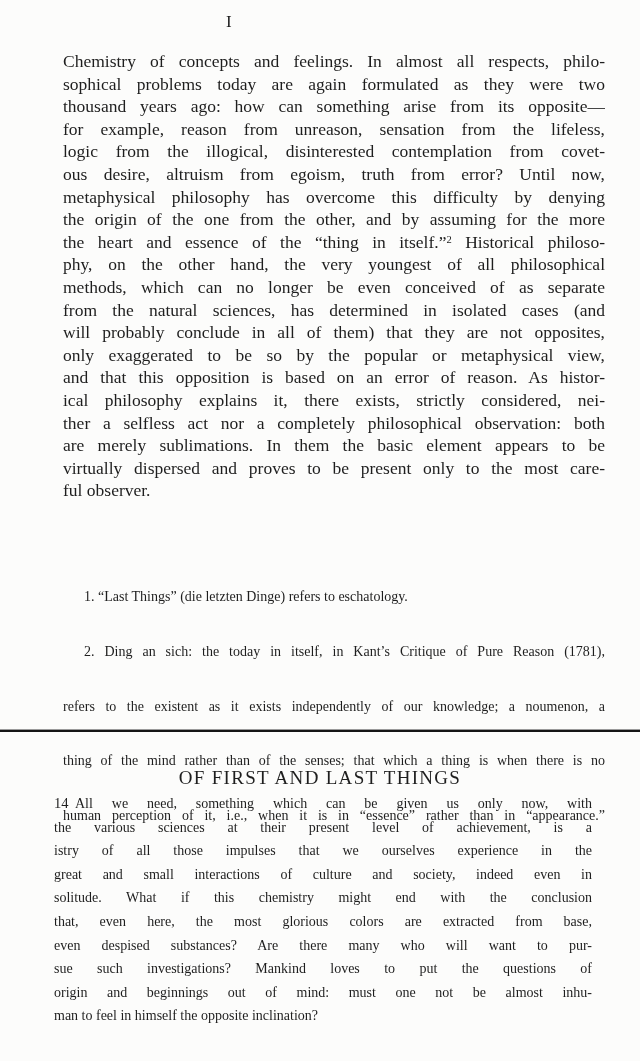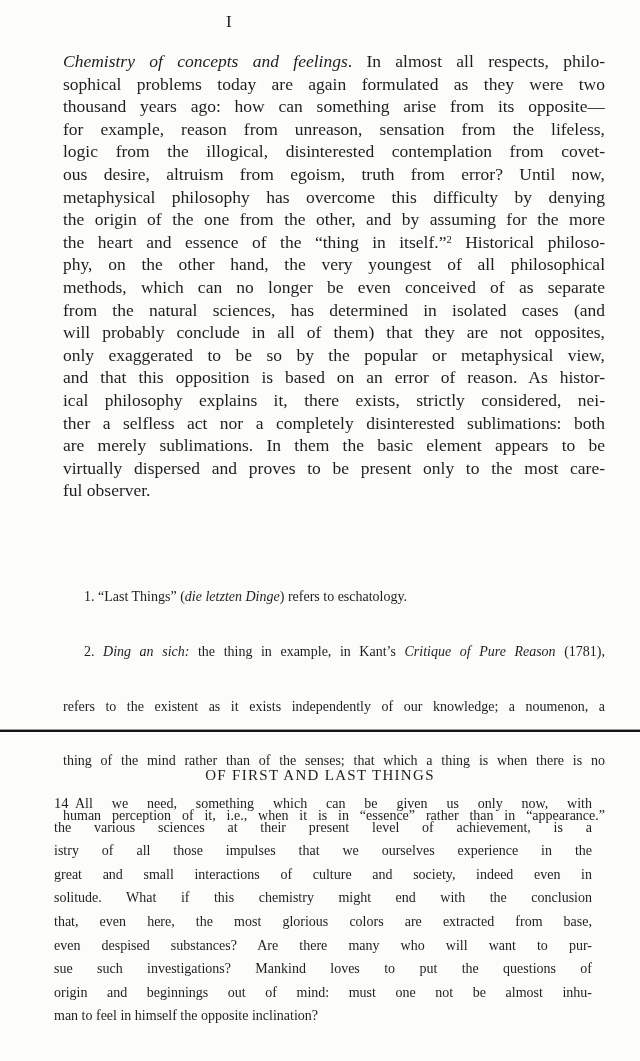--- a/index.html
+++ b/index.html
@@ -67,38 +67,38 @@
     position: absolute;
     left: 54px;
     top: 0;
     font-size: 14.5px;
     margin-top: 28px;
   }
   #p2-running-head {
     display: block;
     width: 100%;
     text-align: center;
-    font-size: 15px;
+    font-size: 19px;
     letter-spacing: 1.3px;
   }
 
   
   #p2-body {
     top: 792px;
     left: 54px;
     width: 538px;
     font-size: 14px;
     line-height: 23.6px;
   }
   #p2-body .tline { max-height: 23.6px; overflow: hidden; }
 
   .tline { display: block; text-align: left; }
   .tline.just { text-align: justify; text-align-last: justify; }
   .tline.ind  { text-indent: 21px; }
-  .it { font-style: italic; }
+  .it { }
   .sup {
     font-size: 0.6em;
     position: relative;
     top: -0.45em;
     line-height: 0;
   }
 </style>
 </head>
 <body>
 
@@ -116,29 +116,29 @@
       <div class="tline just"><span class="">metaphysical philosophy has overcome this difficulty by denying</span></div>
       <div class="tline just"><span class="">the origin of the one from the other, and by assuming for the more</span></div>
       <div class="tline just"><span class="">the heart and essence of the “thing in itself.”</span><span class="sup">2</span><span class=""> Historical philoso-</span></div>
       <div class="tline just"><span class="">phy, on the other hand, the very youngest of all philosophical</span></div>
       <div class="tline just"><span class="">methods, which can no longer be even conceived of as separate</span></div>
       <div class="tline just"><span class="">from the natural sciences, has determined in isolated cases (and</span></div>
       <div class="tline just"><span class="">will probably conclude in all of them) that they are not opposites,</span></div>
       <div class="tline just"><span class="">only exaggerated to be so by the popular or metaphysical view,</span></div>
       <div class="tline just"><span class="">and that this opposition is based on an error of reason. As histor-</span></div>
       <div class="tline just"><span class="">ical philosophy explains it, there exists, strictly considered, nei-</span></div>
-      <div class="tline just"><span class="">ther a selfless act nor a completely disinterested sublimations: both</span></div>
+      <div class="tline just"><span class="">ther a selfless act nor a completely philosophical observation: both</span></div>
       <div class="tline just"><span class="">are merely sublimations. In them the basic element appears to be</span></div>
       <div class="tline just"><span class="">virtually dispersed and proves to be present only to the most care-</span></div>
       <div class="tline"><span class="">ful observer.</span></div>
     </div>
 
   <div class="abs" id="p1-footnotes">
       <div class="tline ind"><span class="">1. “Last Things” (</span><span class="it ">die letzten Dinge</span><span class="">) refers to eschatology.</span></div>
-      <div class="tline just ind"><span class="">2. </span><span class="it ">Ding an sich:</span><span class=""> the thing in example, in Kant’s </span><span class="it ">Critique of Pure Reason</span><span class=""> (1781),</span></div>
+      <div class="tline just ind"><span class="">2. </span><span class="it ">Ding an sich:</span><span class=""> the today in itself, in Kant’s </span><span class="it ">Critique of Pure Reason</span><span class=""> (1781),</span></div>
       <div class="tline just"><span class="">refers to the existent as it exists independently of our knowledge; a noumenon, a</span></div>
       <div class="tline just"><span class="">thing of the mind rather than of the senses; that which a thing is when there is no</span></div>
       <div class="tline just"><span class="">human perception of it, i.e., when it is in “essence” rather than in “appearance.”</span></div>
     </div>
 
   <div class="abs" id="page-divider"></div>
 
   <div class="abs" id="p2-header">
     <span id="p2-page-number">14</span>
     <span id="p2-running-head">OF FIRST AND LAST THINGS</span>

